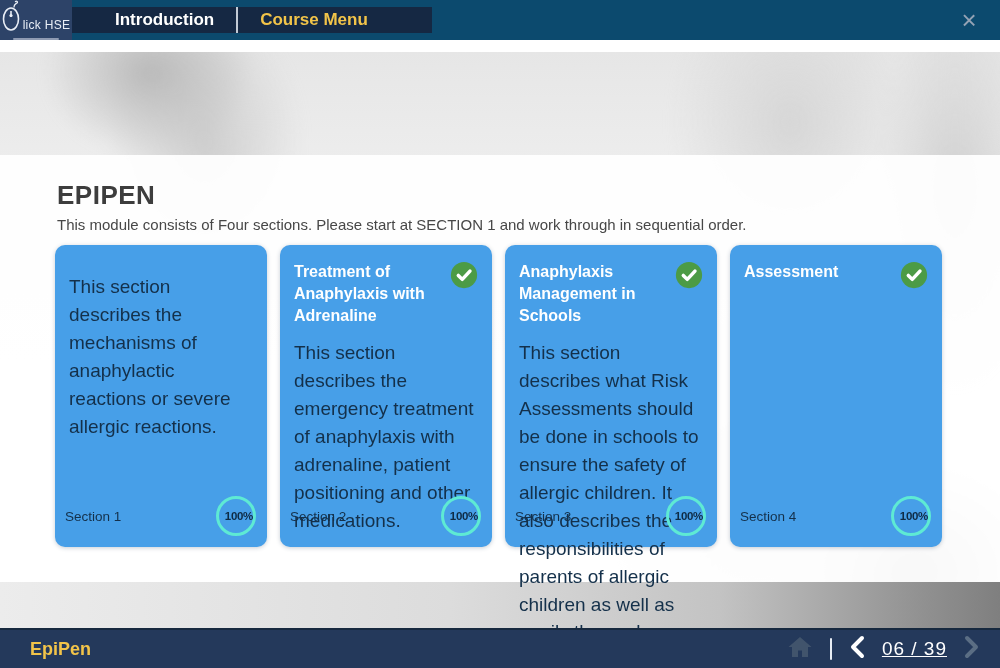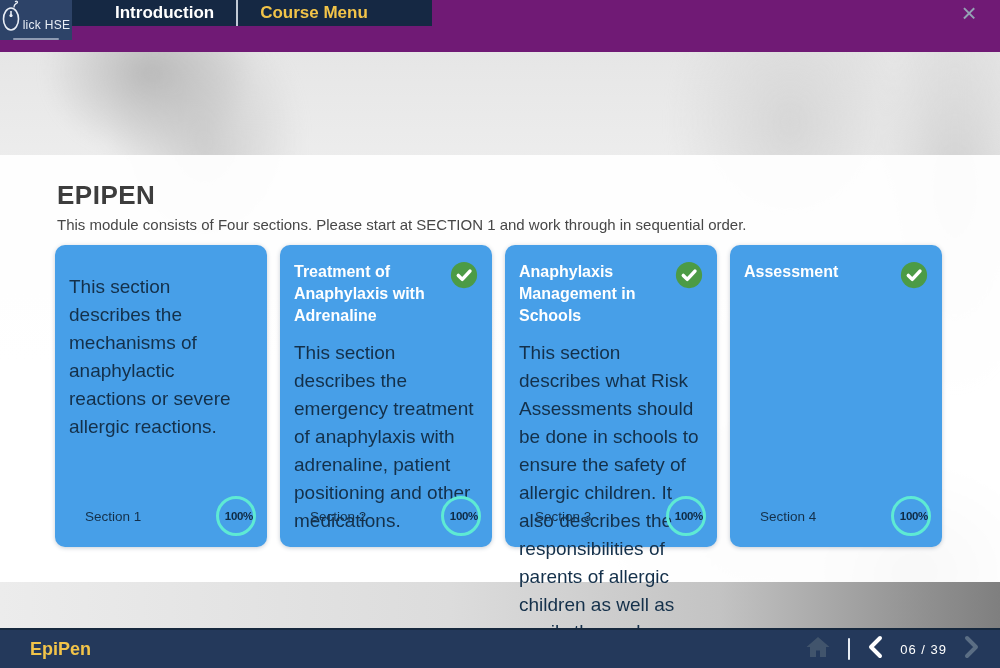--- a/index.html
+++ b/index.html
@@ -3,22 +3,22 @@
 <meta charset="utf-8">
 <style>
   * { margin:0; padding:0; box-sizing:border-box; }
   html,body { width:1000px; height:668px; }
   body {
     position:relative; overflow:hidden; background:#ffffff;
     font-family:"Liberation Sans", sans-serif;
   }
 
   
-  .header { position:absolute; top:0; left:0; width:100%; height:52px;
-    background:#701a75; display:flex; align-items:flex-start; z-index:30; }
+  .header { position:absolute; top:0; left:0; width:100%; height:40px;
+    background:#0c4a6e; display:flex; align-items:center; z-index:30; }
   .logo-block { width:72px; background:#2d4368; display:flex; flex-direction:column;
     align-items:center; justify-content:center; }
   .logo-row { display:flex; align-items:flex-end; gap:1px; }
   .logo-text { color:#e9eef6; font-size:12px; letter-spacing:0.3px; padding-bottom:4px; }
   .logo-tagline { width:46px; height:2px; margin-top:2px; background:rgba(222,226,238,0.55); border-radius:1px; }
   .tabs-block { background:#152843; display:flex; align-items:center; padding:0 42px 0 21px; }
   .tab { font-size:17px; font-weight:bold; padding:0 22px; cursor:pointer; white-space:nowrap; }
   .tab-introduction { color:#ffffff; }
   .tab-course-menu { color:#f2c449; }
   .tab-divider { width:2px; height:26px; background:#dfe6ef; opacity:0.85; }
@@ -50,36 +50,36 @@
     font-size:15px; color:#474747; }
 
   .cards { position:absolute; left:55px; top:245px; z-index:10; display:flex; gap:13px; }
   .card { width:212px; height:302px; background:#479fe8; border-radius:10px;
     padding:16px 14px; position:relative; cursor:pointer;
     box-shadow:0 1px 4px rgba(30,60,90,0.25); }
   .card-head { display:flex; justify-content:space-between; align-items:flex-start; }
   .card-title { color:#ffffff; font-weight:bold; font-size:16px; line-height:1.38; width:152px; }
   .check-badge { width:28px; height:28px; flex:none; }
   .card-body { margin-top:12px; color:#14304a; font-size:19px; line-height:1.47; }
-  .card-foot { position:absolute; left:30px; right:11px; bottom:11px;
+  .card-foot { position:absolute; left:10px; right:11px; bottom:11px;
     display:flex; align-items:center; justify-content:space-between; }
   .section-label { color:#14304a; font-size:13.5px; }
   .progress-badge { width:40px; height:40px; border:3px solid #5eead4; border-radius:50%;
     display:flex; align-items:center; justify-content:flex-end;
     color:#0f2b44; font-weight:bold; font-size:11.5px; letter-spacing:-0.3px;margin-left:16px; }
 
   
   .footer { position:absolute; bottom:0; left:0; width:100%; height:40px;
     background:#24395b; border-top:2px solid #17293f; display:flex; align-items:center; z-index:30; }
   .course-label { color:#f2c449; font-weight:bold; font-size:18px; margin-left:30px; }
   .footer-right { margin-left:auto; display:flex; align-items:center; gap:17px; margin-right:20px; }
   .home-btn { display:flex; align-items:center; cursor:pointer; }
   .footer-divider { width:2px; height:22px; background:#e7edf4; border-radius:1px; }
   .nav-btn { display:flex; align-items:center; cursor:pointer; }
-  .page-indicator { color:#ffffff; font-size:13px; letter-spacing:1px; }
+  .page-indicator { color:#ffffff; font-size:19px; letter-spacing:1px;text-decoration:underline; }
 </style>
 </head>
 <body>
 
 <div class="header">
   <div class="logo-block">
     <div class="logo-row">
       <span>
         <svg width="20" height="32" viewBox="0 0 20 32">
           <path d="M12 7 C12 4 14 4 15 3 C16.2 1.8 14.5 0.5 13.5 1.5" stroke="#e9eef6" stroke-width="1.3" fill="none" stroke-linecap="round"></path>

